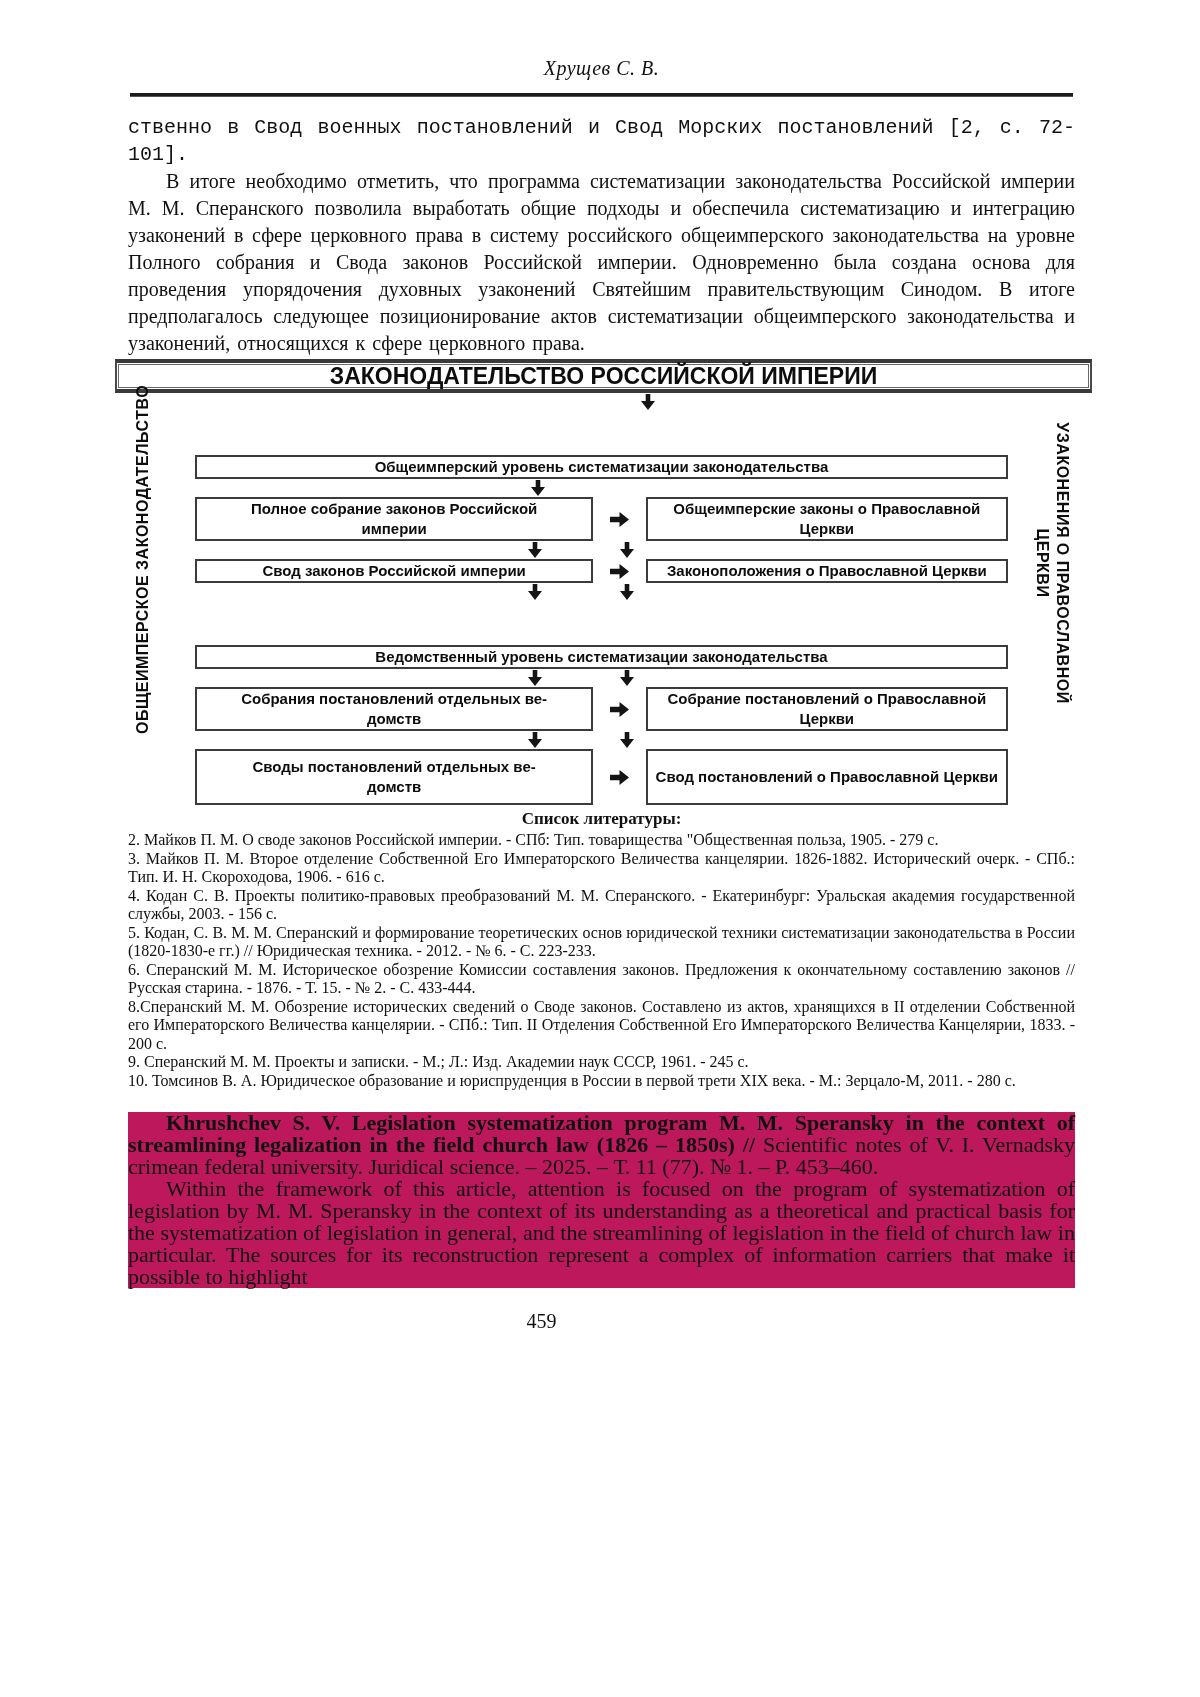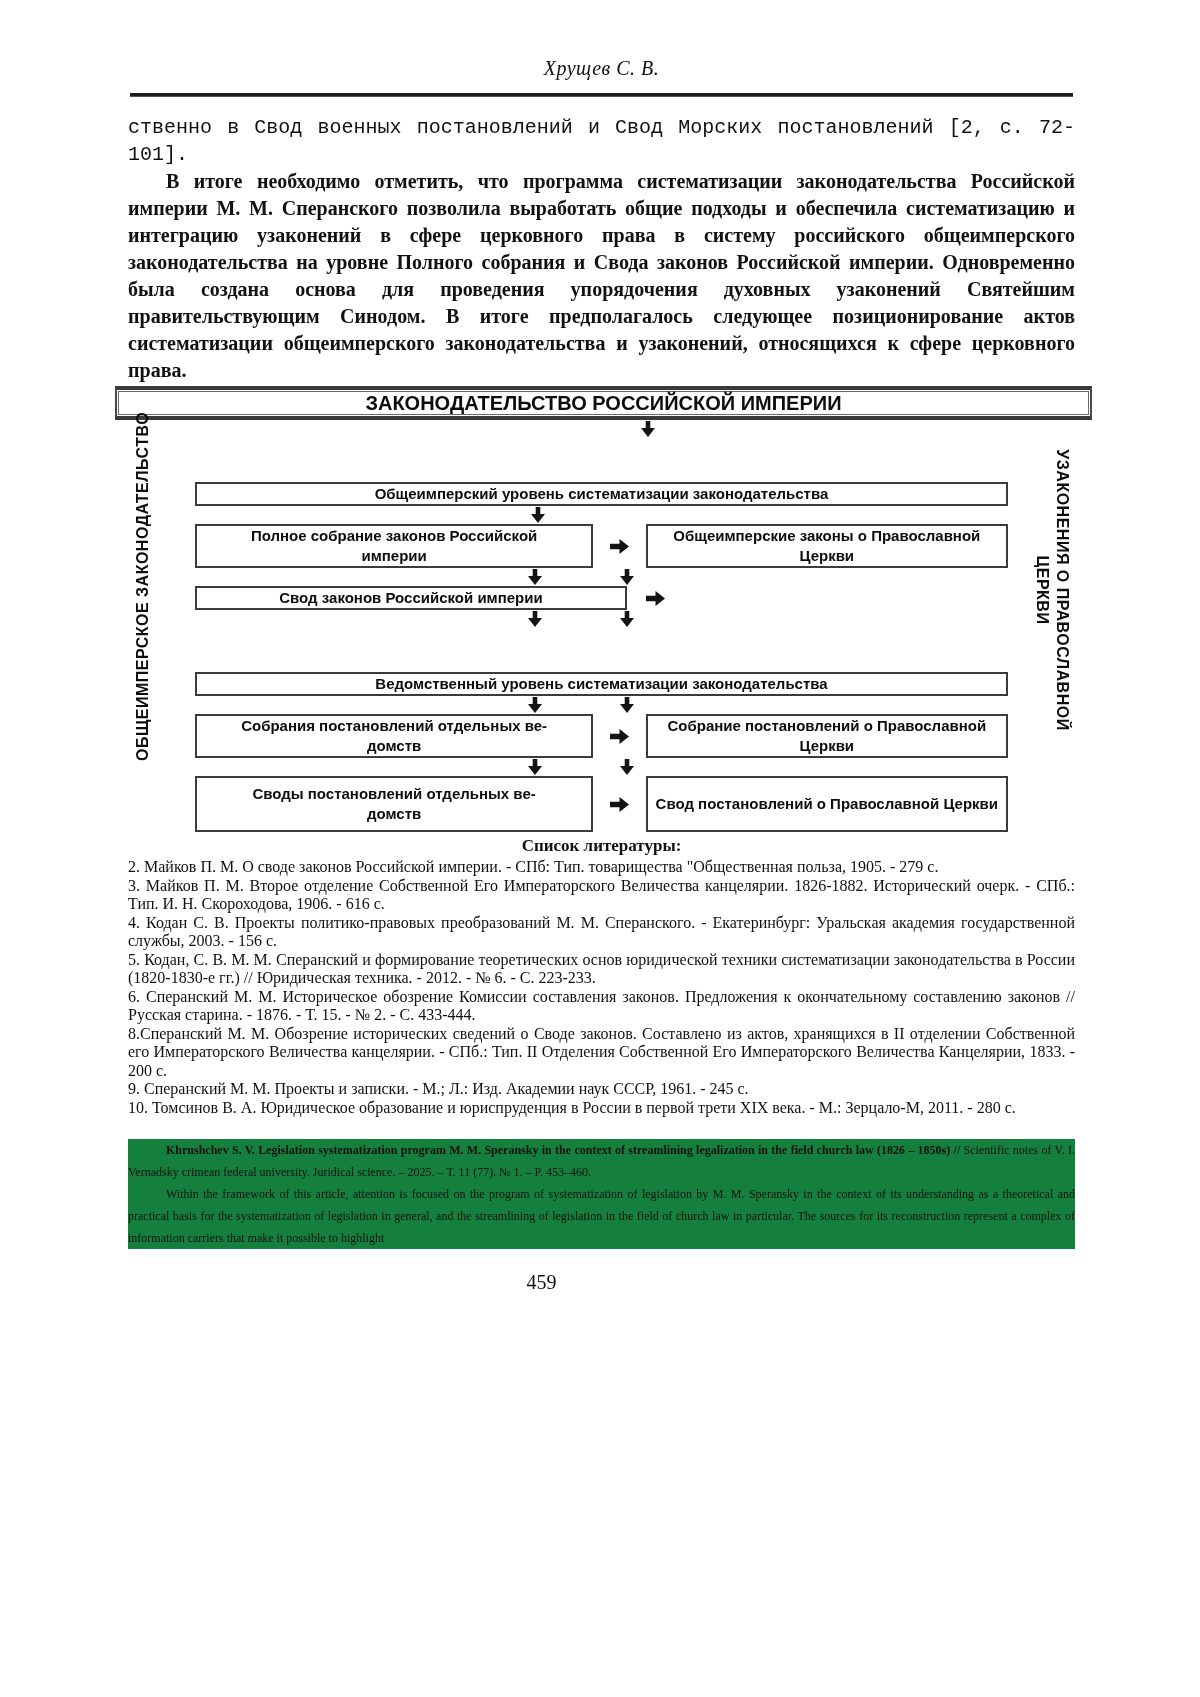--- a/index.html
+++ b/index.html
@@ -29,41 +29,41 @@
   }
   
   .para{
     margin:0;
     font-size:20px;
     line-height:27px;
     text-align:justify;
     word-spacing:2px;
   }
   .para.first{margin-top:17px;font-family:Liberation Mono, monospace;}
-  .para.indent{text-indent:38px;font-weight:bold;}
+  .para.indent{text-indent:38px;}
   
   .diagram{
     position:relative;
     width:977px;
     margin:2px 0 0 -13px;
     font-family:"Liberation Sans","DejaVu Sans",sans-serif;
     font-weight:bold;
     color:#0d0d0d;
   }
   .dg-title-outer{
     border:2px solid #4a4a4a;
     border-top:4px solid #3a3a3a;
     border-bottom:4px solid #3a3a3a;
     padding:1px;
     background:#fff;
   }
   .dg-title-inner{
     border:1px solid #6a6a6a;
     text-align:center;
-    font-size:20px;
+    font-size:23px;
     line-height:20px;
     padding:1px 16px;
     white-space:pre-line;
   }
   .dg-arrow-row{position:relative;height:18px;}
   .dg-body{position:relative;}
   .dg-main{
     position:relative;
     margin-left:80px;
     width:813px;
@@ -121,22 +121,22 @@
   .refs{
     margin-top:2px;
     font-size:16px;
     line-height:18.5px;
     text-align:justify;
   }
   .ref-item{margin:0;}
   
   .abstract{
     margin-top:22px;
-    background:#15803d;
-    font-size:12px;
+    background:#be185d;
+    font-size:22px;
     line-height:22px;
     text-align:justify;
   }
   .abstract p{margin:0;text-indent:38px;}
   .citation-bold{font-weight:bold;}
   
   .page-number{
     margin-top:22px;
     text-align:center;
     font-size:20px;
@@ -218,20 +218,21 @@
 
         <div class="row-pair">
           <div class="dg-box left-box h24">Свод законов Российской империи</div>
           <div class="gap-cell">
               <span class="ra">
             <svg width="19" height="15" viewBox="0 0 19 15">
                   <path d="M0 4.7h9.5V0L19 7.5 9.5 15v-4.7H0z"></path>
                 </svg>
           </span>
             </div>
+          <div class="dg-box right-box h24">Законоположения  о Православной Церкви</div>
         </div>
 
         <div class="dg-arrow-row">
           <span class="da" style="left:333px">
             <svg width="14" height="16" viewBox="0 0 14 16">
                 <path d="M4.7 0h4.6v7H14L7 16 0 7h4.7z"></path>
               </svg>
           </span>
           <span class="da" style="left:425px">
             <svg width="14" height="16" viewBox="0 0 14 16">

